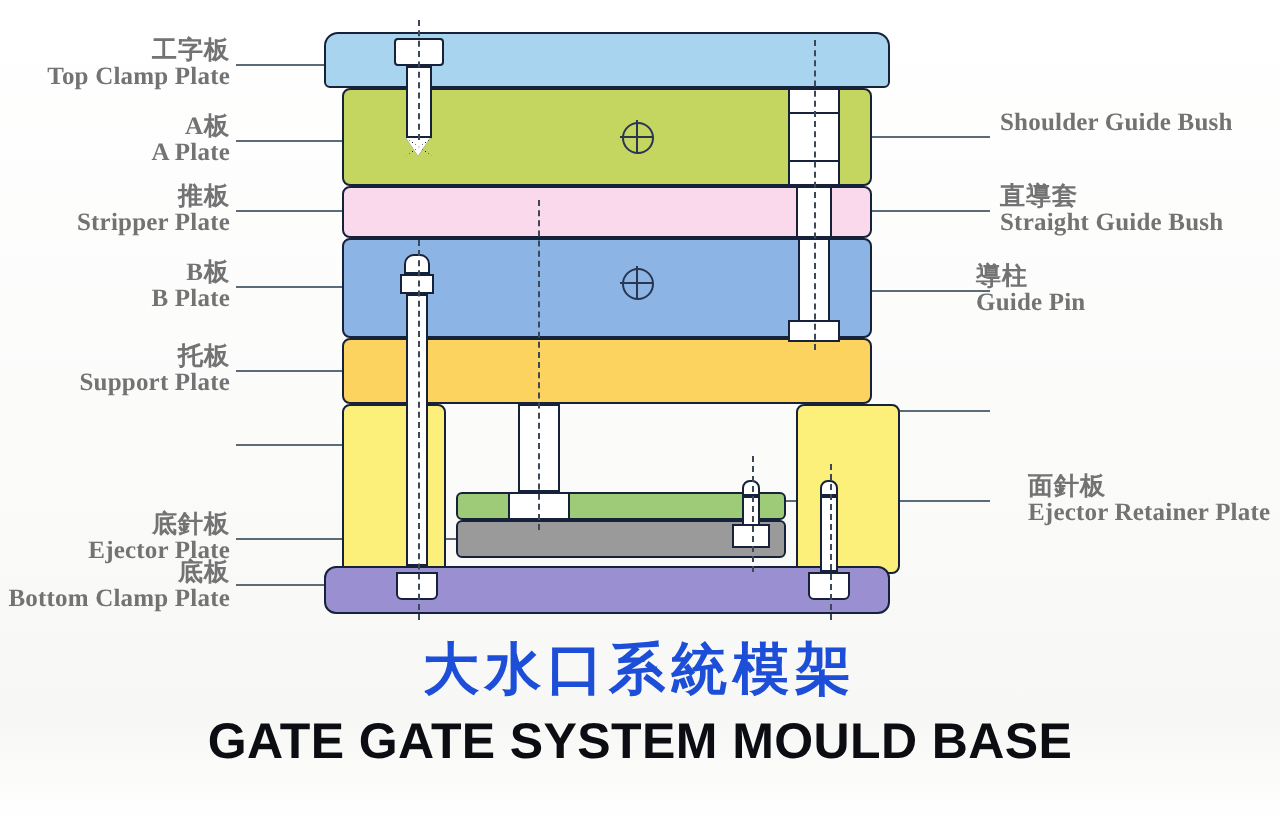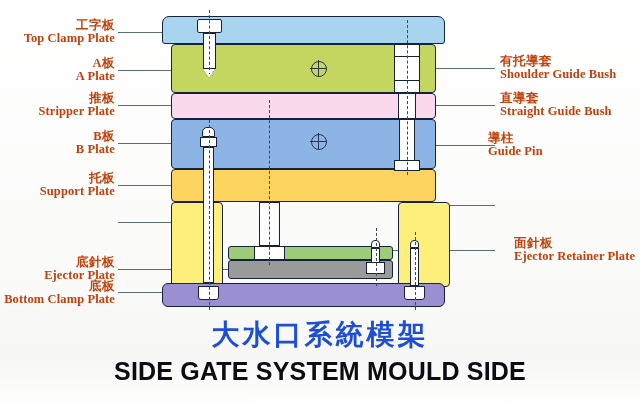--- a/index.html
+++ b/index.html
@@ -6,21 +6,21 @@
   body{
     width:640px;height:410px;overflow:hidden;
     font-family:"Liberation Serif",serif;
     background:linear-gradient(180deg,#ffffff 0%,#fbfbfa 55%,#f7f7f5 88%,#ffffff 100%);
     position:relative;
   }
   #stage{position:absolute;inset:0;}
 
   
   .leader{position:absolute;height:1px;background:#5a6b7a;}
-  .lbl{position:absolute;color:#c2410c;line-height:1.04;white-space:nowrap;}
+  .lbl{position:absolute;color:#737373;line-height:1.04;white-space:nowrap;}
   .lbl .cn{font-size:12.5px;font-weight:700;letter-spacing:.5px;display:block;}
   .lbl .en{font-size:12.5px;font-weight:700;letter-spacing:.1px;display:block;}
   .lbl.r{text-align:right;}
   .lbl.l{text-align:left;}
 
   
   .plate{position:absolute;box-sizing:border-box;border:1px solid #16213a;}
   .part{position:absolute;box-sizing:border-box;border:1px solid #16213a;}
   .white{background:#ffffff;}
   .cl{position:absolute;border-left:1px dashed #3c4758;}
@@ -144,21 +144,20 @@
     <span class="cn">底針板</span>
     <span class="en">Ejector Plate</span>
   </div>
 
   <div class="lbl r" style="right:525px;top:280px;">
     <span class="cn">底板</span>
     <span class="en">Bottom Clamp Plate</span>
   </div>
 
   <div class="lbl l" style="left:500px;top:55px;">
-    <span class="cn">有托導套</span>
     <span class="en">Shoulder Guide Bush</span>
   </div>
 
   <div class="lbl l" style="left:500px;top:92px;">
     <span class="cn">直導套</span>
     <span class="en">Straight Guide Bush</span>
   </div>
 
   <div class="lbl l" style="left:488px;top:132px;">
     <span class="cn">導柱</span>
@@ -166,16 +165,16 @@
   </div>
 
 
   <div class="lbl l" style="left:500px;top:237px;margin-left:14px;">
     <span class="cn">面針板</span>
     <span class="en">Ejector Retainer Plate</span>
   </div>
 
   <div id="title" style="top:316px;">
     <div class="t-cn">大水口系統模架</div>
-    <div class="t-en" style="margin-top:3px;">SIDE GATE SYSTEM MOULD SIDE</div>
+    <div class="t-en" style="margin-top:3px;">GATE GATE SYSTEM MOULD BASE</div>
   </div>
 
 </div>
 
 </body></html>

